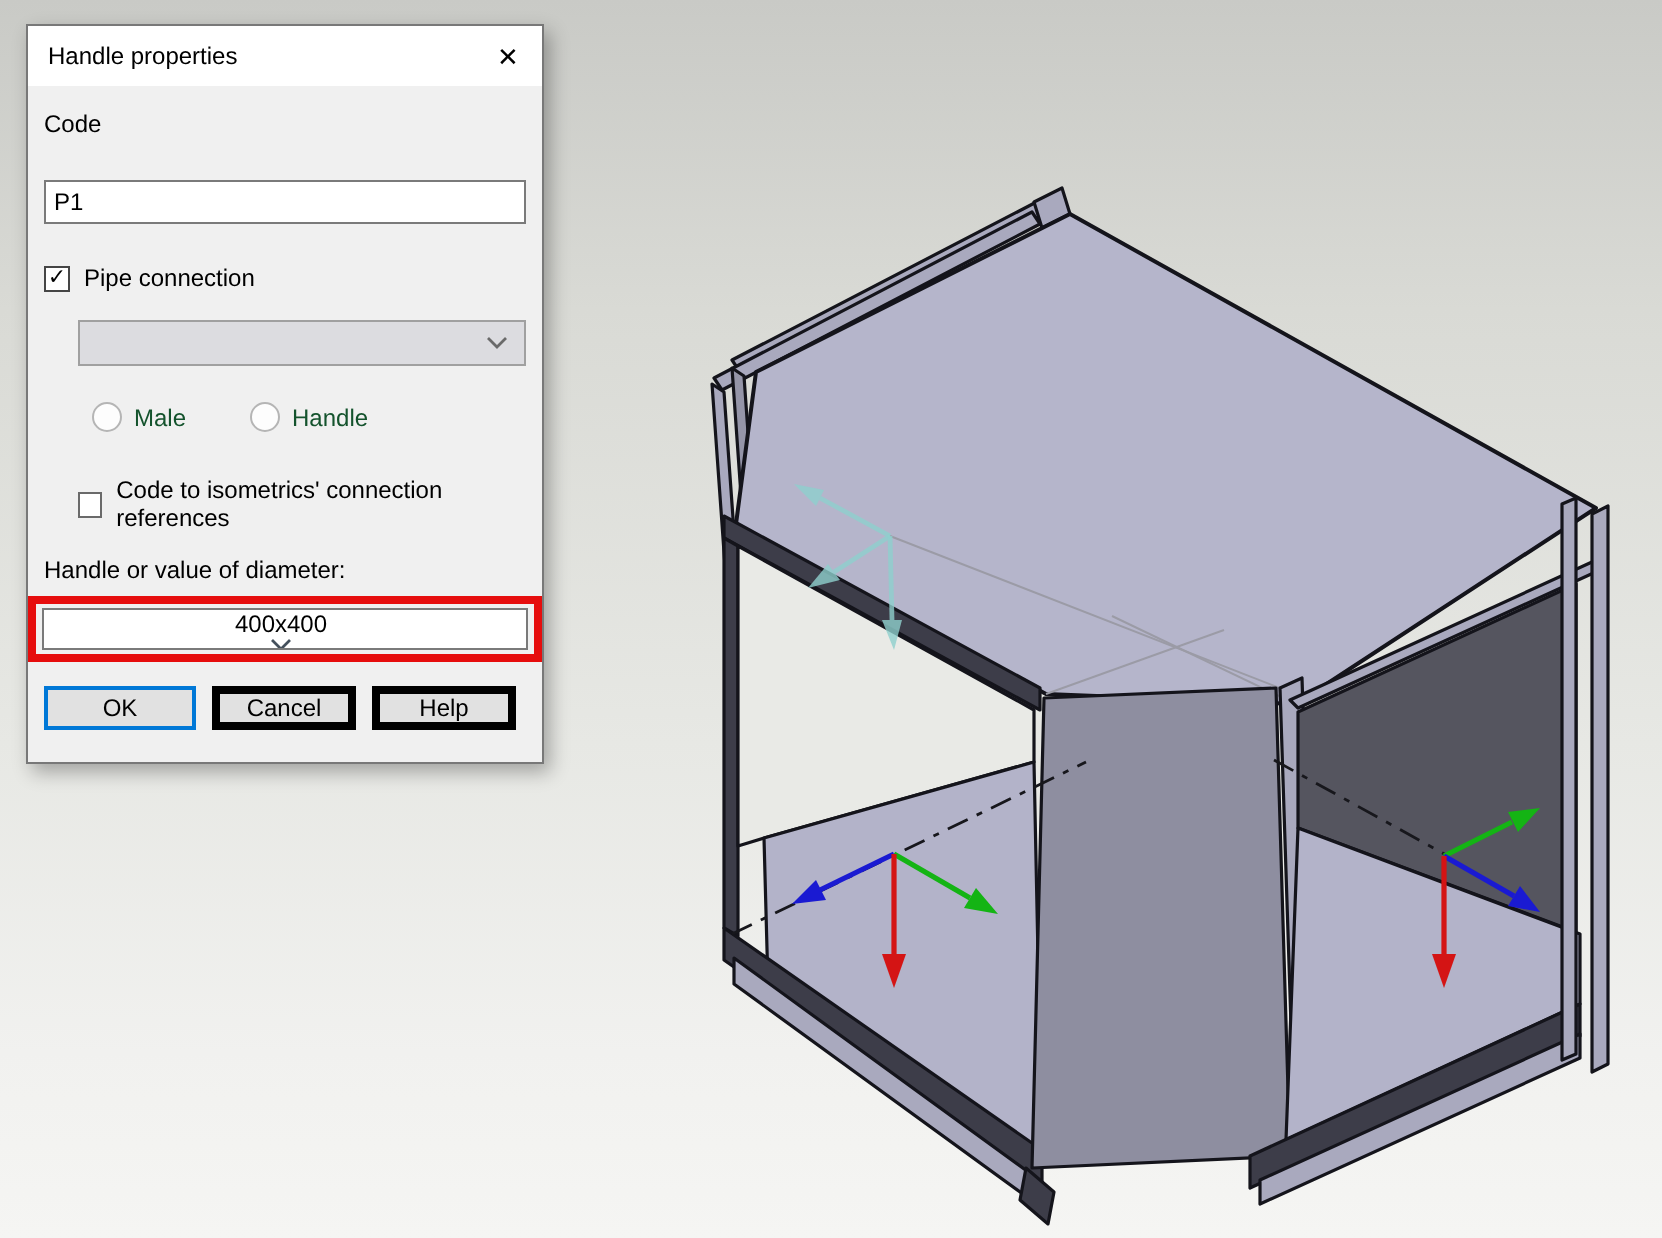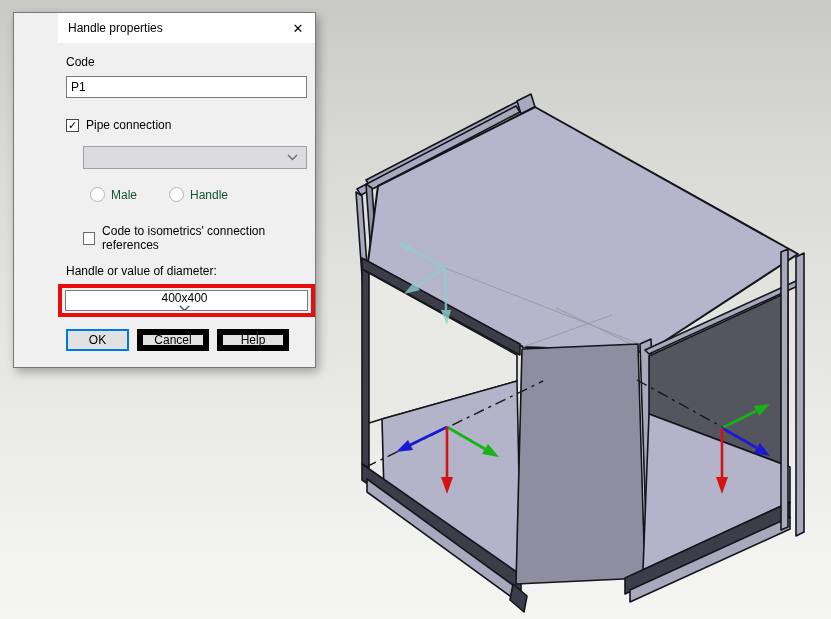--- a/index.html
+++ b/index.html
@@ -18,49 +18,49 @@
   .axis-red{stroke:#d41414;}   .head-red{fill:#d41414;stroke:none;}
   .axis-green{stroke:#14b414;} .head-green{fill:#14b414;stroke:none;}
   .axis-blue{stroke:#1a1ad2;}  .head-blue{fill:#1a1ad2;stroke:none;}
   .ghost{stroke:#8ed0cd;stroke-width:2.4;fill:none;opacity:.8;}
   .ghost-head{fill:#8ed0cd;stroke:none;opacity:.8;}
   
   .dialog{
     position:absolute;left:13px;top:12px;width:257px;
     background:#f0f0f0;border:1px solid #787878;
     box-shadow:3px 4px 9px rgba(0,0,0,.30);
-    font-size:12px;color:#000;padding-left:44px;
+    font-size:12px;color:#000;
   }
   .titlebar{height:30px;background:#ffffff;display:flex;align-items:center;}
   .title{flex:1;padding-left:10px;font-size:12px;color:#000;}
   .close-btn{width:34px;height:30px;display:flex;align-items:center;justify-content:center;
     font-size:13px;color:#000;cursor:default;}
   .dlg-body{padding:0 8px 16px 8px;}
   .lbl{display:block;margin-top:12px;font-size:12px;}
-  .txt-input{display:block;margin-top:7px;width:100%;height:22px;box-sizing:border-box;
+  .txt-input{display:block;margin-top:21px;width:100%;height:22px;box-sizing:border-box;
     border:1px solid #7a7a7a;background:#fff;font:12px "Liberation Sans",sans-serif;padding:0 4px;}
   .cb-row{display:flex;align-items:center;margin-top:20px;}
   .cb-box{width:13px;height:13px;box-sizing:border-box;border:1px solid #454545;background:#fff;
     display:flex;align-items:center;justify-content:center;font-size:11px;line-height:11px;margin-right:7px;}
   .cb-box.empty{border-color:#6a6a6a;}
   .combo{height:23px;box-sizing:border-box;border:1px solid #a0a0a0;background:#dcdce0;
     display:flex;align-items:center;justify-content:space-between;padding:0 8px 0 4px;}
   .combo.disabled{margin-left:17px;margin-top:14px;}
   .combo.enabled{background:#fff;border-color:#7a7a7a;height:21px;flex-direction:column;}
   .combo .val{font-size:12px;}
   .radio-row{display:flex;align-items:center;margin-top:18px;margin-left:24px;color:#14532d;}
   .radio{width:13px;height:13px;border:1px solid #b5b5b5;border-radius:50%;background:#fdfdfd;margin-right:6px;}
   .radio-item{display:flex;align-items:center;}
   .radio-item + .radio-item{margin-left:32px;}
   .cb2{margin-top:22px;margin-left:17px;}
   .highlight-wrap{margin:6px -8px 0 -8px;border:4px solid #e60d0d;padding:2px 3px;}
   .btn-row{display:flex;margin-top:12px;gap:8px;}
-  .btn{height:22px;box-sizing:border-box;background:#e1e1e1;border:6px solid #000000;
+  .btn{height:22px;box-sizing:border-box;background:#e1e1e1;border:4px solid #000000;
     font:12px "Liberation Sans",sans-serif;display:flex;align-items:center;justify-content:center;}
-  .btn.default{border:2px solid #0078d7;width:63px;}
+  .btn.default{border:2px solid #0078d7;width:76px;}
   .btn.plain{width:72px;}
 </style>
 </head>
 <body>
 
 <svg id="viewport" viewBox="0 0 831 619">
   <g>
 
     <polygon class="duct" points="366,180 524,98 528,104 370,186" fill="#a9a9be"></polygon>
     <polygon class="duct" points="357,189 516,106 520,112 361,195" fill="#a9a9be"></polygon>

